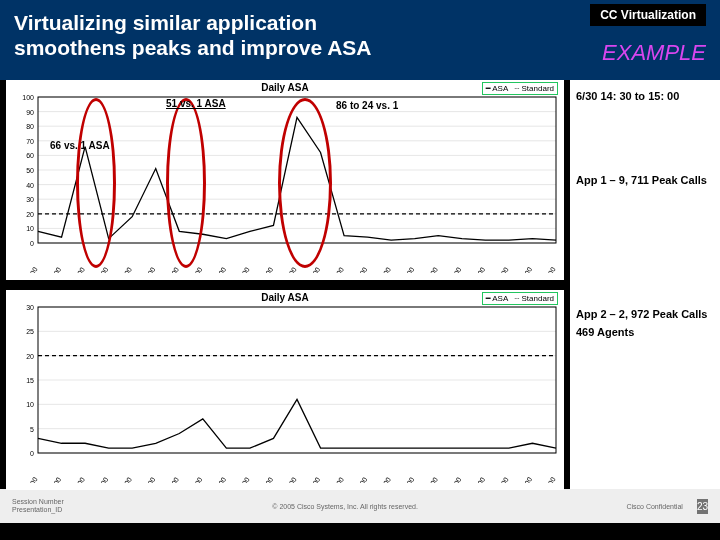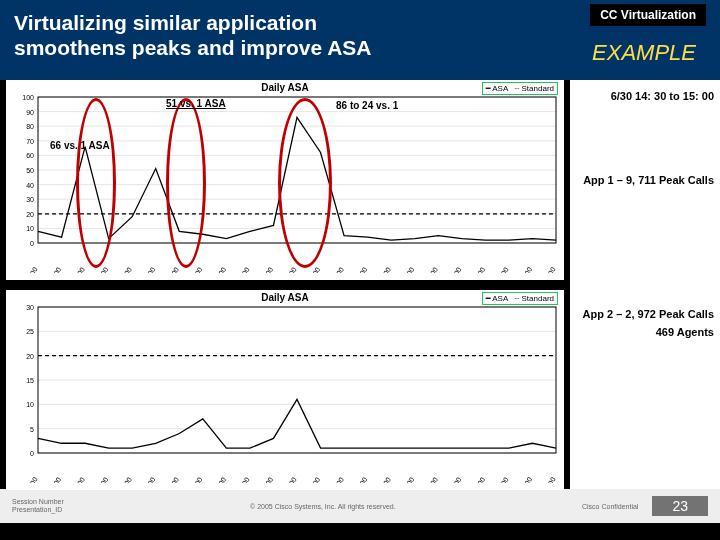--- a/index.html
+++ b/index.html
@@ -1,34 +1,34 @@
 <!DOCTYPE html>
 <html><head>
 <meta charset="utf-8">
 <style>
   * { box-sizing: border-box; margin: 0; padding: 0; }
   body { width: 720px; height: 540px; font-family: Arial, sans-serif; background: #000; position: relative; overflow: hidden; }
   .header { background: #003366; color: #fff; padding: 10px 14px; position: relative; height: 80px; }
   .header-title { font-size: 21px; font-weight: bold; width: 420px; line-height: 1.2; }
   .cc-badge { position: absolute; top:4px; right: 14px; background: #000; color: #fff; padding: 4px 10px; font-size: 12px; font-weight: bold; }
-  .example { position: absolute; top: 40px; right: 24px; color: #fde047; font-size: 22px; font-style: italic; }
+  .example { position: absolute; top: 40px; right: 14px; color: #d946ef; font-size: 22px; font-style: italic; }
   .main { display: flex; background: #000; height: 409px; position: relative; }
   .charts { width: 570px; padding: 0 6px; }
-  .sidebar { width: 150px; padding: 10px 6px; color: #000; position: relative; background: #fff; text-align: right; }
+  .sidebar { width: 150px; padding: 10px 6px; color: #000; position: relative; background: #fff; }
   .sidebar div { font-size: 11px; font-weight: bold; margin-bottom: 6px; }
   .chart-wrap { background: #fff; position: relative; }
   .chart1 { height: 200px; }
   .chart2 { height: 200px; margin-top: 10px; }
   .chart-title { text-align: center; font-size: 10px; font-weight: bold; padding-top: 2px; }
   .legend { position: absolute; top: 2px; right: 6px; font-size: 8px; border: 1px solid #22c55e; padding: 1px 3px; background: #fff; }
   svg { display: block; }
   .footer { background: #eee; height: 34px; display: flex; align-items: center; font-size: 7px; color: #666; padding: 0 12px; justify-content: space-between; }
   .footer-left { line-height: 1.1; }
   .footer-right { display: flex; align-items: center; gap: 14px; }
-  .pgnum { color: #fff; background: #737373; padding: 2px 20px; font-size: 14px; }
+  .pgnum { color: #fff; background: #737373; padding: 2px 0; font-size: 10px; }
   .anno { position: absolute; font-size: 10px; font-weight: bold; color: #000; background: transparent; z-index: 5; white-space: nowrap; }
   .oval { position: absolute; border: 3px solid #c00000; border-radius: 50%; z-index: 4; }
   .sb-gap1 { height: 60px; }
   .sb-gap2 { height: 110px; }
 </style>
 </head>
 <body>
 
 <div class="header">
   <div class="header-title">Virtualizing similar application smoothens peaks and improve ASA</div>

